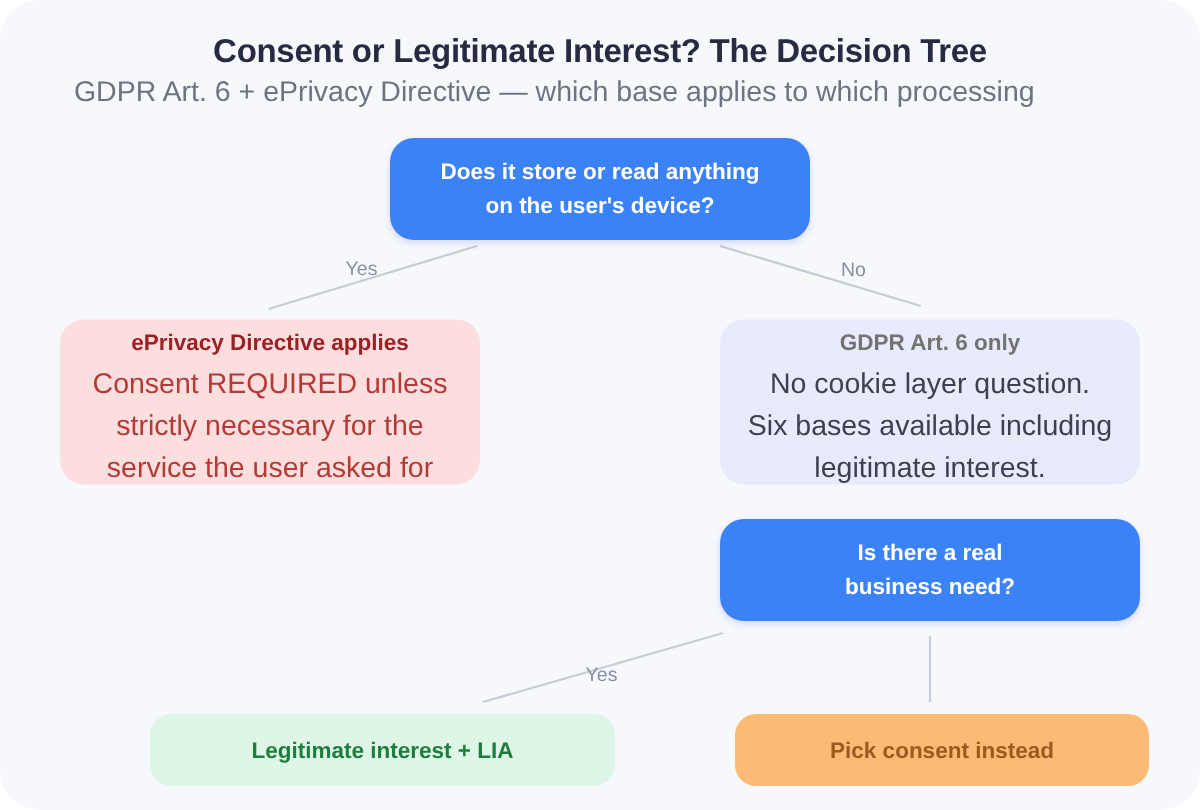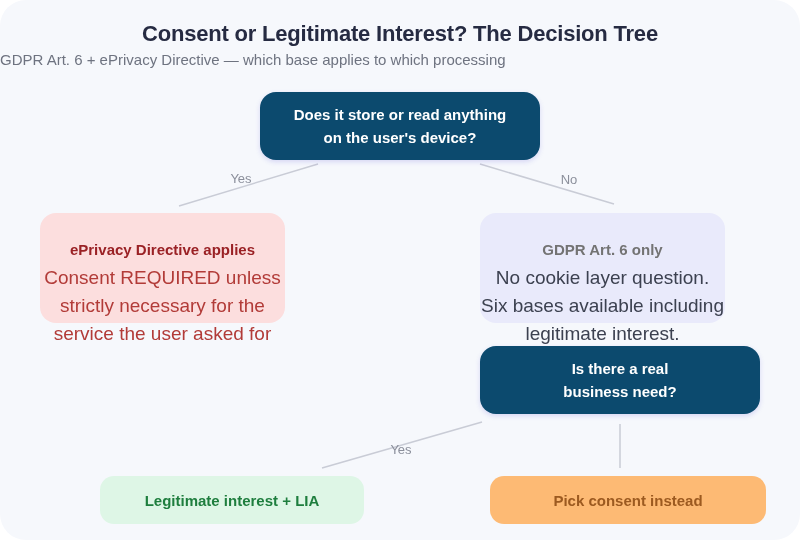--- a/index.html
+++ b/index.html
@@ -2,41 +2,41 @@
 <html><head>
 <meta charset="utf-8">
 <style>
   html,body{margin:0;padding:0;background:#ffffff;}
   body{font-family:"Liberation Sans","DejaVu Sans",sans-serif;}
   .stage{position:relative;width:800px;height:540px;background:#ffffff;overflow:hidden;}
   .card{position:absolute;left:0;top:0;width:800px;height:540px;background:#f6f8fc;border-radius:26px;}
   .edges{position:absolute;left:0;top:0;width:800px;height:540px;pointer-events:none;}
   .title{position:absolute;left:0;top:21px;width:800px;text-align:center;
          font-size:22px;font-weight:bold;color:#262b42;letter-spacing:-0.2px;}
-  .subtitle{position:absolute;left:0;top:51px;width:739px;text-align:left;
-            font-size:15px;color:#6e7380;}
-  .qnode{position:absolute;width:280px;height:68px;background:#0c4a6e;border-radius:16px;
+  .subtitle{position:absolute;left:0;top:51px;width:739px;text-align:center;
+            font-size:19px;color:#6e7380;}
+  .qnode{position:absolute;width:280px;height:68px;background:#3b82f6;border-radius:16px;
          color:#ffffff;font-weight:bold;font-size:15px;line-height:1.55;
          display:flex;align-items:center;justify-content:center;text-align:center;
          white-space:pre-line;box-shadow:0 2px 5px rgba(70,64,210,0.18);}
   .qnode.q1{left:260px;top:92px;}
   .qnode.q2{left:480px;top:346px;}
-  .infobox{position:absolute;width:245px;height:110px;border-radius:16px;
-           text-align:center;box-sizing:border-box;padding-top:28px;}
+  .infobox{position:absolute;width:280px;height:110px;border-radius:16px;
+           text-align:center;box-sizing:border-box;padding-top:7px;}
   .infobox .box-title{font-size:15px;font-weight:bold;margin-bottom:6px;}
   .infobox .box-body{font-size:19px;line-height:1.48;white-space:pre-line;}
   .infobox.eprivacy{left:40px;top:213px;background:#fcdede;}
   .infobox.eprivacy .box-title{color:#9a2125;}
   .infobox.eprivacy .box-body{color:#b23b38;}
   .infobox.gdpr{left:480px;top:213px;background:#e9eafb;}
   .infobox.gdpr .box-title{color:#737373;}
   .infobox.gdpr .box-body{color:#3c4150;}
   .outcome{position:absolute;height:48px;border-radius:14px;font-size:15px;font-weight:bold;
            display:flex;align-items:center;justify-content:center;text-align:center;}
-  .outcome.li{left:100px;top:476px;width:264px;background:#def6e6;color:#1e7e3e;}
+  .outcome.li{left:100px;top:476px;width:310px;background:#def6e6;color:#1e7e3e;}
   .outcome.consent{left:490px;top:476px;width:276px;background:#fdba74;color:#9c5a20;}
   .edge-label{position:absolute;font-size:13px;color:#8b8f9b;width:40px;text-align:center;}
   .edge-label.yes1{left:221px;top:171px;}
   .edge-label.no1{left:549px;top:172px;}
   .edge-label.yes2{left:381px;top:442px;}
 </style>
 </head>
 <body>
 
 <div class="stage">

